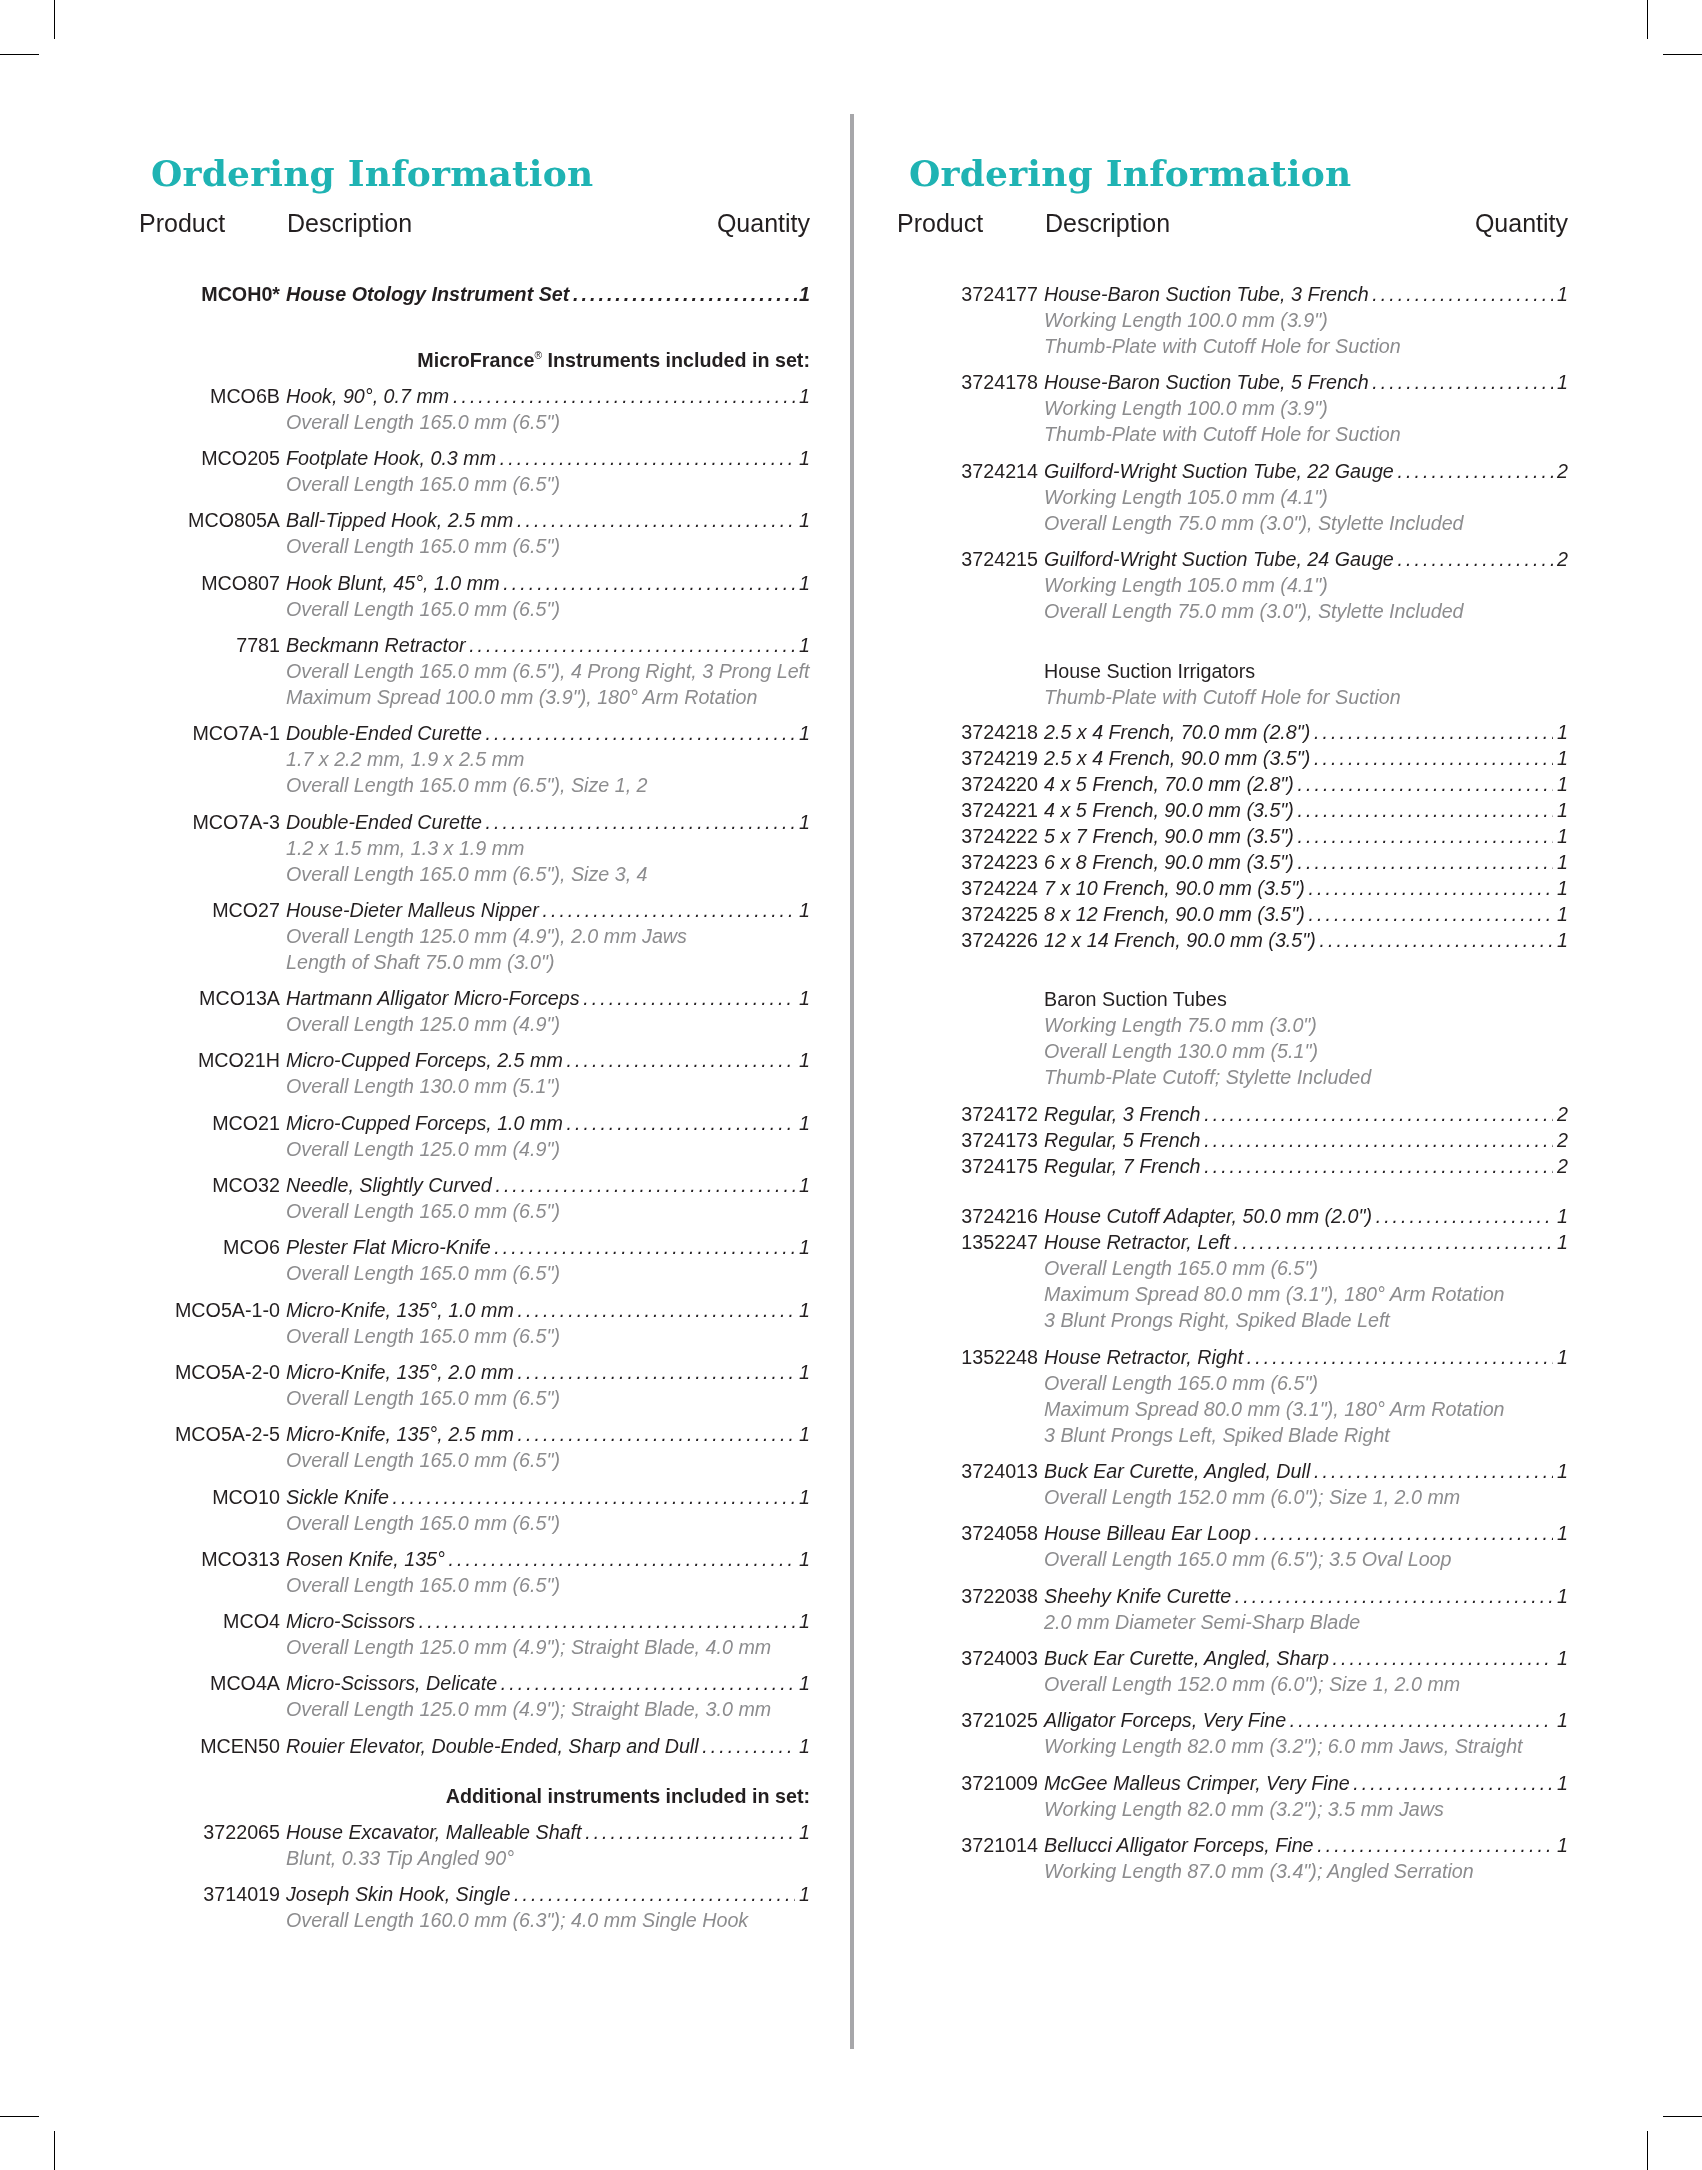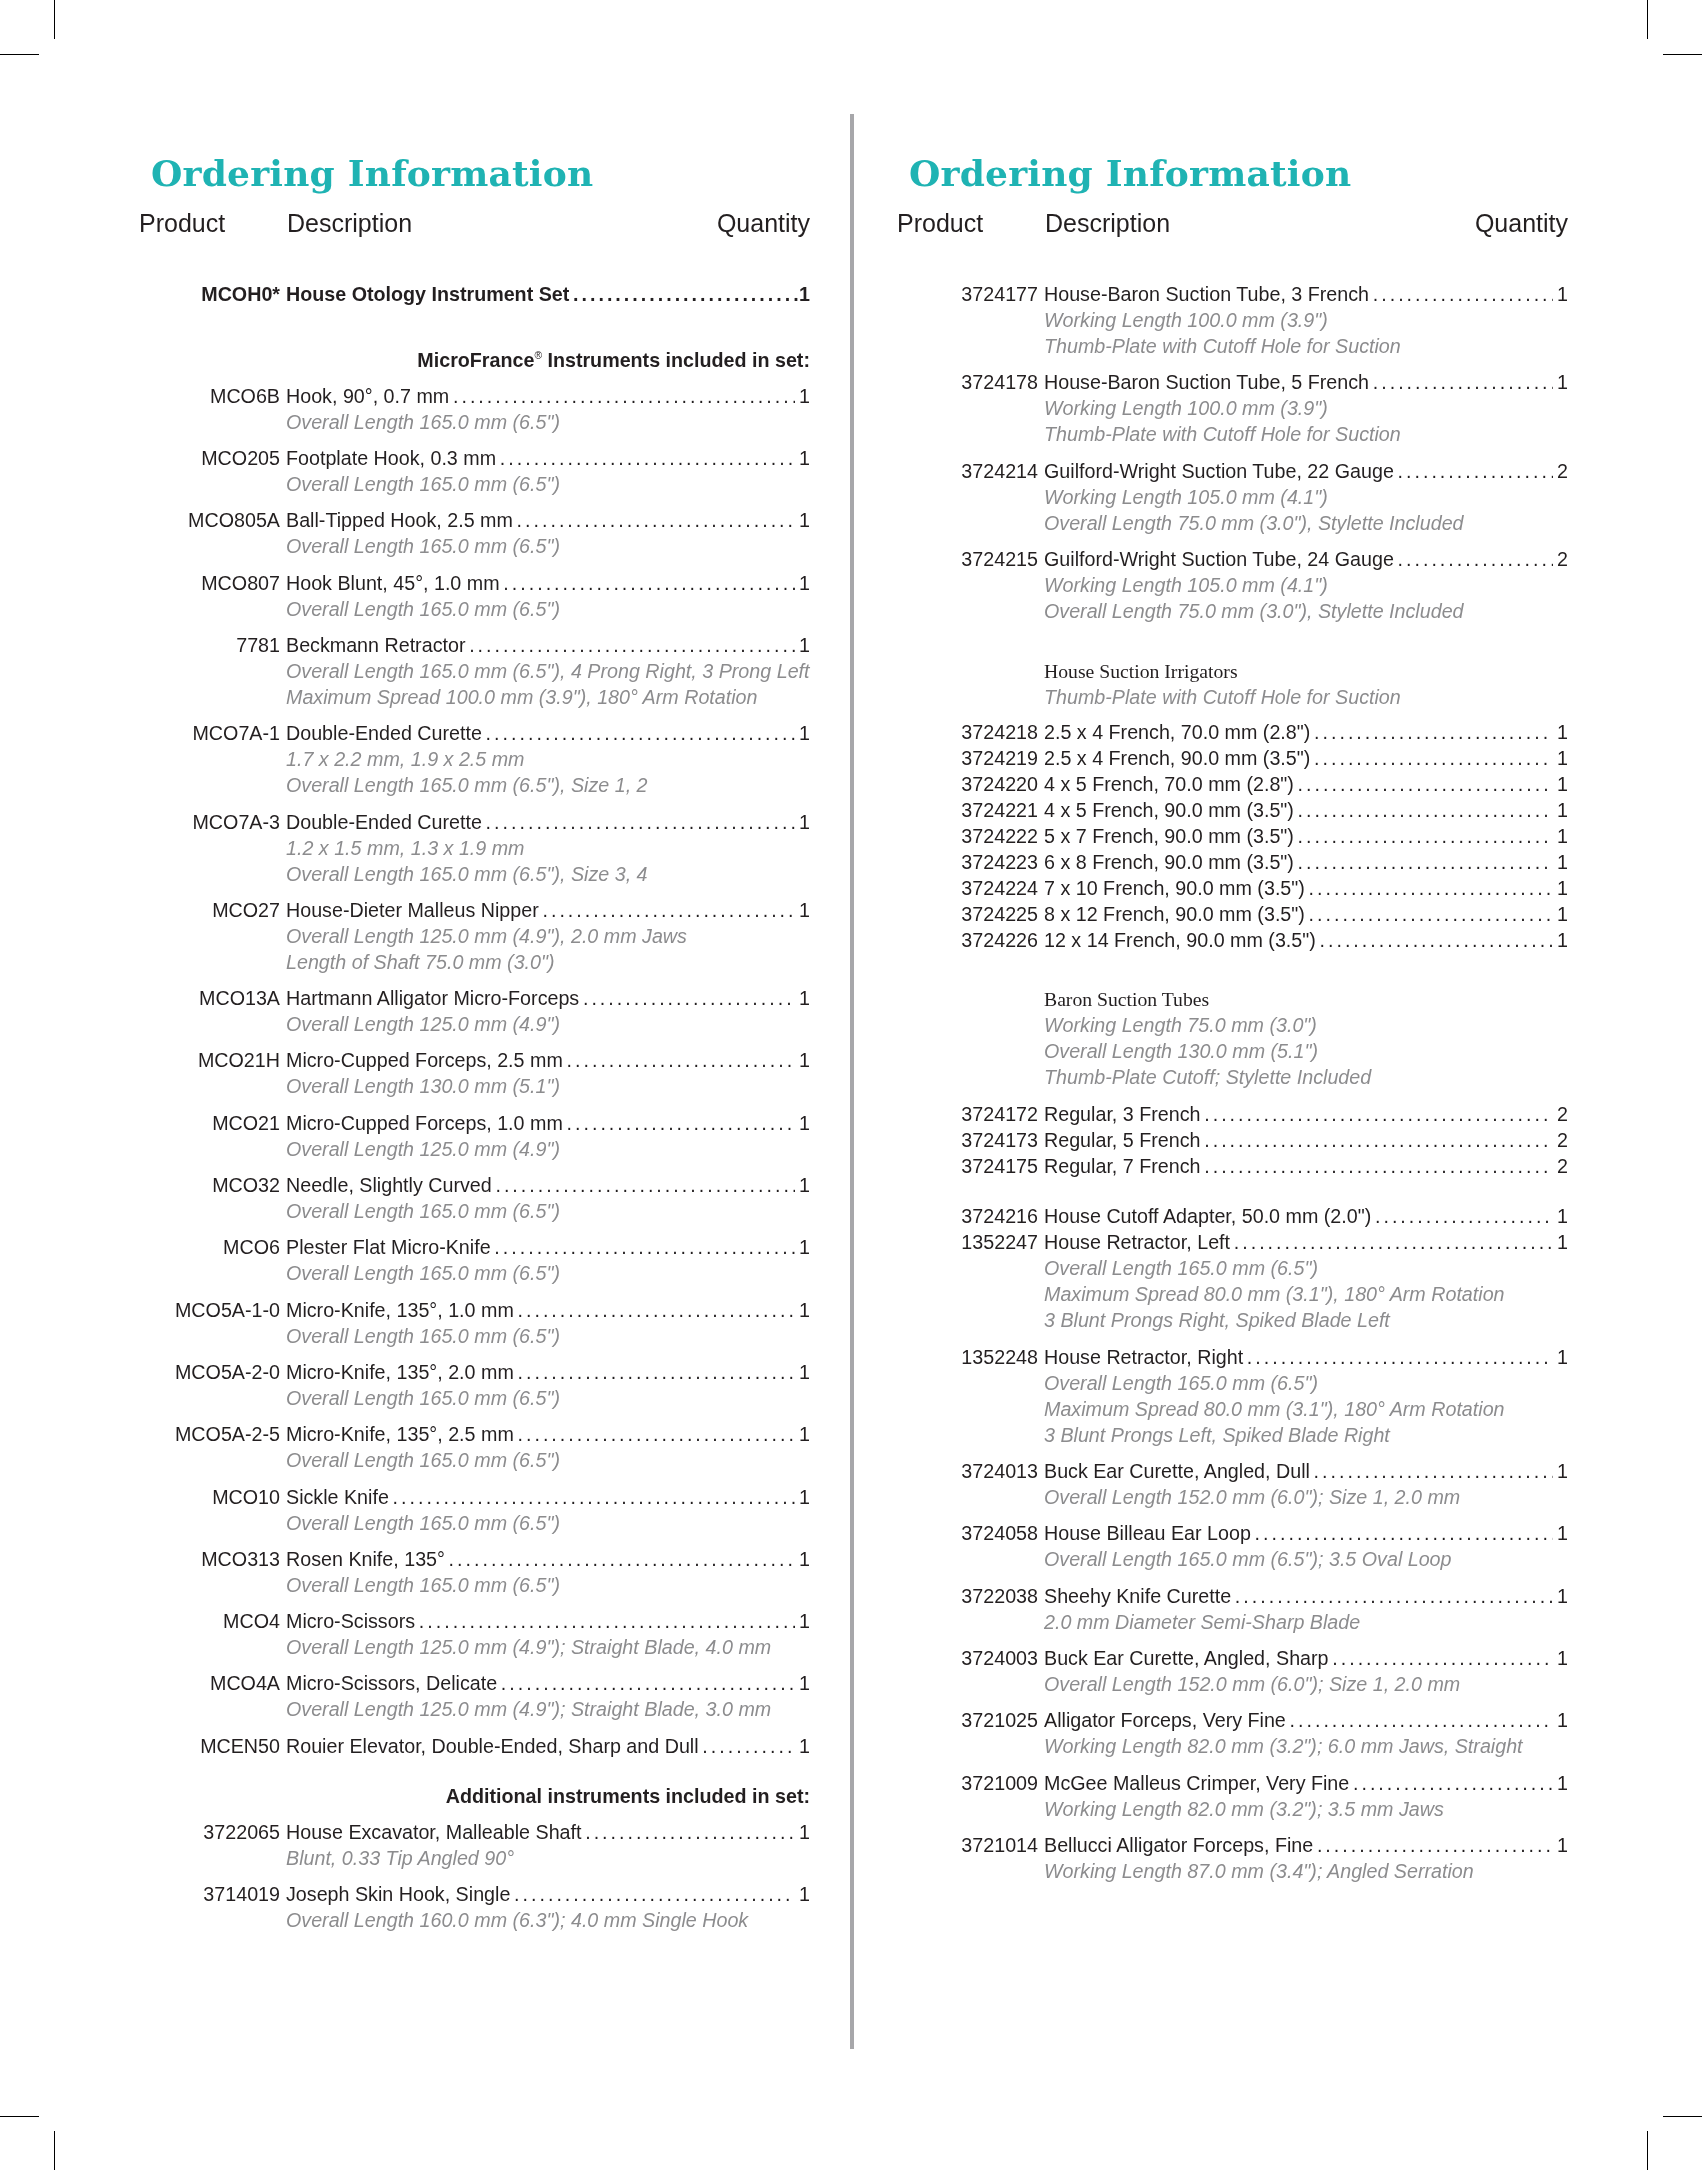--- a/index.html
+++ b/index.html
@@ -11,29 +11,29 @@
   .col.left { left: 139px; width: 671px; }
   .col.right { left: 897px; width: 671px; }
   .title { font-family: "DejaVu Serif", serif; font-size: 36px; line-height: 41px; color: #1fb3b3; letter-spacing: 0.2px; margin: 12px; }
   .headers { position: relative; height: 36px; font-size: 25px; line-height: 34px; color: #231f20; }
   .headers .h-prod { position: absolute; left: 0; top: 0; }
   .headers .h-desc { position: absolute; left: 148px; top: 0; }
   .headers .h-qty { position: absolute; right: 0; top: 0; }
   .item { position: relative; font-size: 19.7px; line-height: 26px; }
   .item .code { position: absolute; left: 0; top: 0; width: 141px; text-align: right; }
   .item .body { margin-left: 147px; }
-  .main-line { display: flex; align-items: baseline; white-space: nowrap; }
+  .main-line { display: flex; align-items: baseline; white-space: nowrap; font-style: italic; }
   .main-line .desc { flex: 0 0 auto; }
   .main-line .leader { flex: 1 1 auto; overflow: hidden; white-space: nowrap; color: #231f20; letter-spacing: 3px; margin: 0 3.7px; }
   .main-line .leader::before { content: "....................................................................................................................................."; }
   .main-line .qty { flex: 0 0 auto; text-align: right; min-width: 11.2px; }
   .sub { font-style: italic; color: #8c8c8e; font-size: 19.7px; line-height: 26px; white-space: nowrap; }
   .bold { font-weight: bold; }
   .section-heading { font-size: 19.7px; line-height: 26px; font-weight: bold; text-align: right; }
-  .group-heading { font-size: 19.7px; line-height: 26px; margin-left: 147px; font-family: Liberation Serif, serif; }
+  .group-heading { font-size: 19.7px; line-height: 26px; margin-left: 147px; }
   .gap-s { height: 10.3px; }
   .gap-m { height: 36px; }
   sup.reg { font-size: 10.3px; vertical-align: 7.5px; font-weight: normal; }
 </style>
 </head>
 <body>
 
 <div class="crop" style="left:54px;top:0;width:0.9px;height:39px;"></div>
 <div class="crop" style="left:0;top:54px;width:39px;height:0.9px;"></div>
 <div class="crop" style="left:1647px;top:0;width:0.9px;height:39px;"></div>

